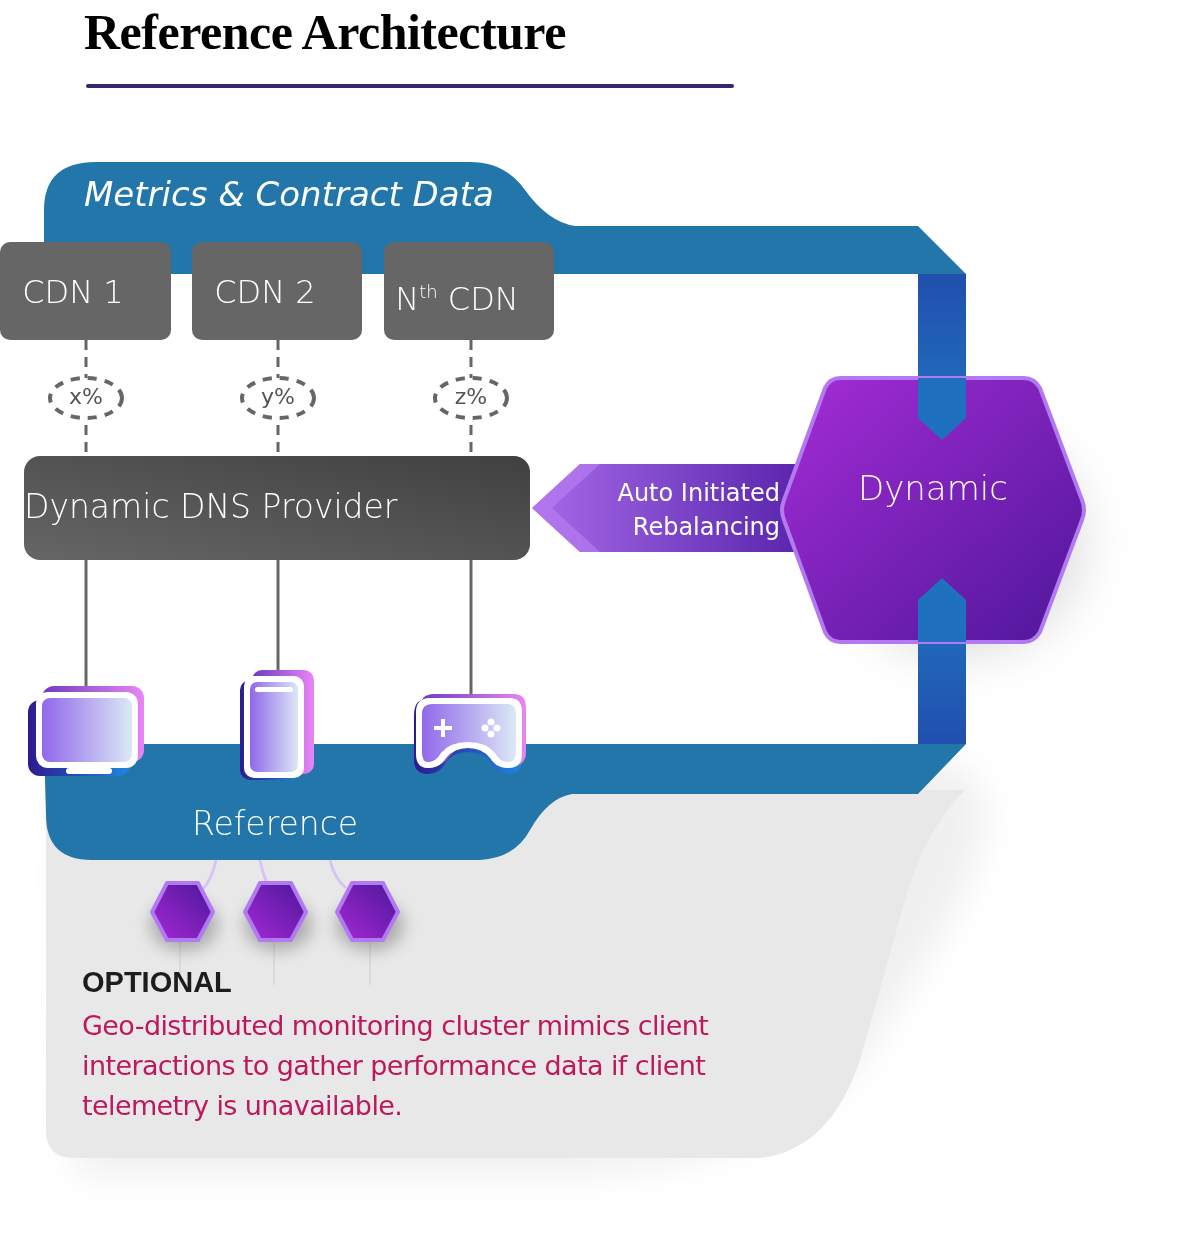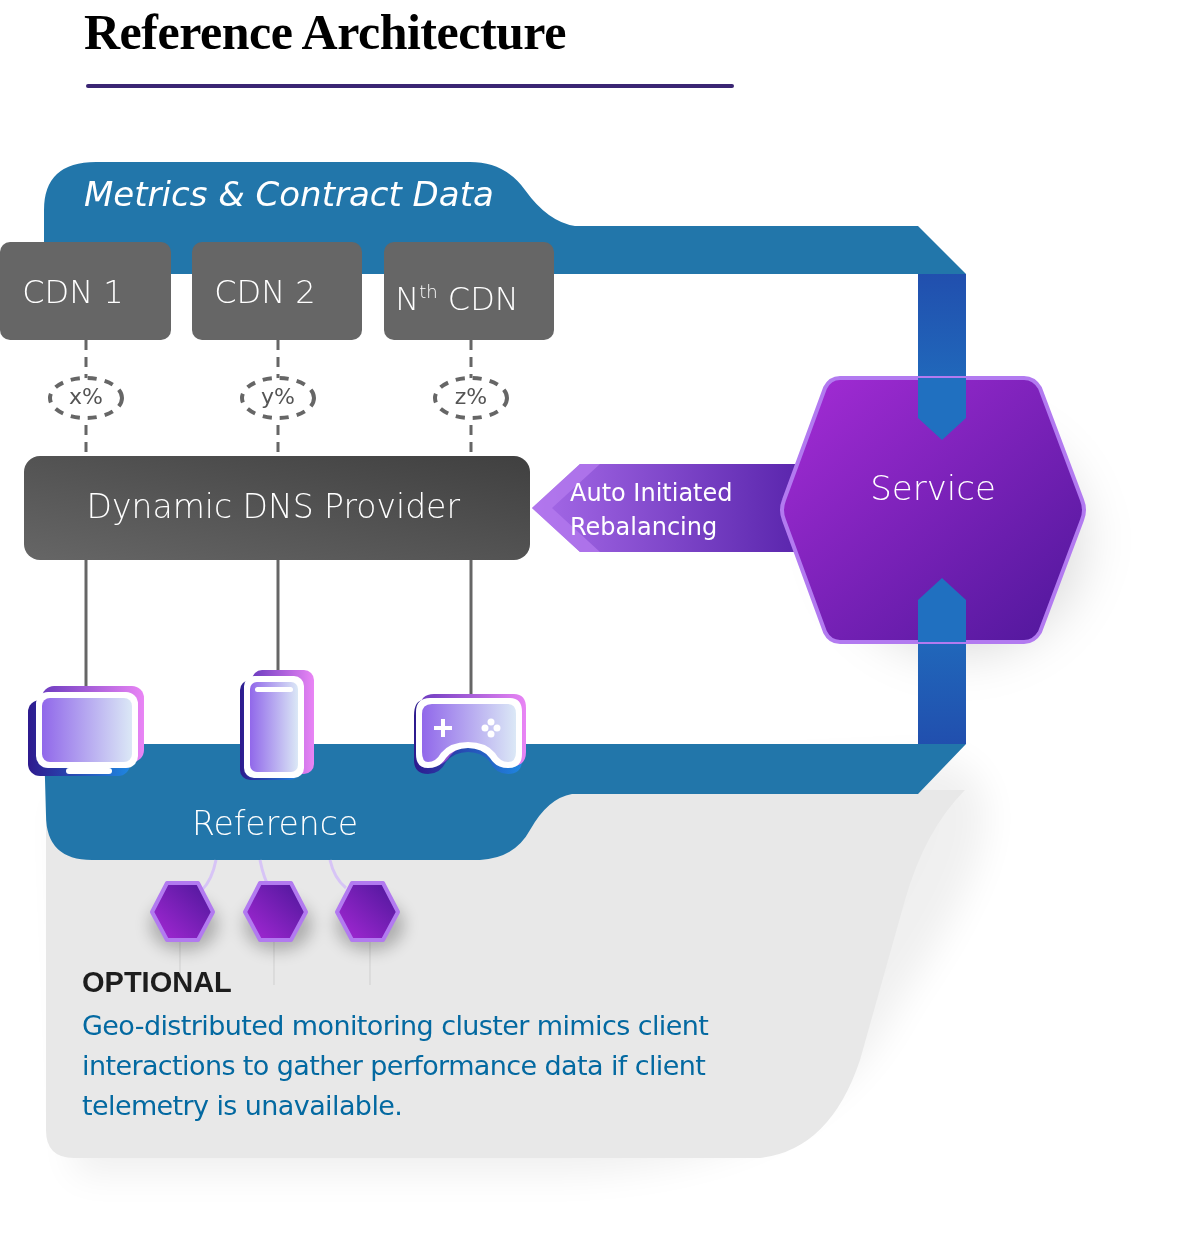--- a/index.html
+++ b/index.html
@@ -10,21 +10,21 @@
              letter-spacing: -0.5px; line-height: 64px; font-family: Liberation Serif, serif; }
     #title-rule { left: 86px; top: 84px; width: 648px; height: 4px; background: #3a2573; border-radius: 2px; }
     svg#diagram { position: absolute; left: 0; top: 0; }
     .lbl { position: absolute; color: #fff; font-family: "DejaVu Sans", sans-serif;
            font-weight: 300; white-space: nowrap; }
     .cdn-label { font-size: 32px; text-align: center; width: 146px; line-height: 40px; }
     .pct { position: absolute; color: #555; font-size: 22px; text-align: center; width: 76px;
            font-family: "DejaVu Sans", sans-serif; }
     #optional-head { left: 82px; top: 966px; font-size: 29px; font-weight: bold; color: #1d1d1d;
                      font-family: Liberation Sans, sans-serif; }
-    #optional-body { left: 82px; top: 1006px; font-size: 27px; color: #0369a1; line-height: 40px;
+    #optional-body { left: 82px; top: 1006px; font-size: 27px; color: #be185d; line-height: 40px;
                      width: 680px; font-family: "DejaVu Sans", sans-serif; letter-spacing: -0.6px; }
   </style>
 </head>
 <body>
 
 <div id="title" class="abs">Reference Architecture</div>
 <div id="title-rule" class="abs"></div>
 
 <svg id="diagram" width="1195" height="1250" viewBox="0 0 1195 1250">
   <defs>
@@ -175,27 +175,27 @@
 <div class="lbl" style="left:84px; top:174px; font-size:34px;font-style:italic;">Metrics &amp; Contract Data</div>
 
 <div class="lbl cdn-label" style="left:0px; top:272px;">CDN 1</div>
 <div class="lbl cdn-label" style="left:192px; top:272px;">CDN 2</div>
 <div class="lbl cdn-label" style="left:384px; top:272px;"><span>N</span><sup style="font-size:18px;">th</sup><span> CDN</span></div>
 
 <div class="pct" style="left:48px; top:384px;">x%</div>
 <div class="pct" style="left:240px; top:384px;">y%</div>
 <div class="pct" style="left:433px; top:384px;">z%</div>
 
-<div class="lbl" style="left:24px; top:487px; width:436px; text-align:right; font-size:33px;">Dynamic DNS Provider</div>
-
-<div class="lbl" style="left:570px; top:476px; width:210px; text-align:left; font-size:24px; line-height:34px; font-weight:normal;">
+<div class="lbl" style="left:24px; top:487px; width:436px; text-align:left; font-size:33px;">Dynamic DNS Provider</div>
+
+<div class="lbl" style="left:570px; top:476px; width:210px; text-align:right; font-size:24px; line-height:34px; font-weight:normal;">
   <div>Auto Initiated</div>
   <div>Rebalancing</div>
 </div>
 
 <div class="lbl" style="left:800px; top:466px; width:266px; text-align:center; font-size:34px; line-height:44px;">
-  <div>Service</div>
+  <div>Dynamic</div>
 </div>
 
 <div class="lbl" style="left:192px; top:804px; font-size:33px;">Reference</div>
 
 <div id="optional-head" class="abs">OPTIONAL</div>
 <div id="optional-body" class="abs">Geo-distributed monitoring cluster mimics client interactions to gather performance data if client telemetry is unavailable.</div>
 
 </body></html>

